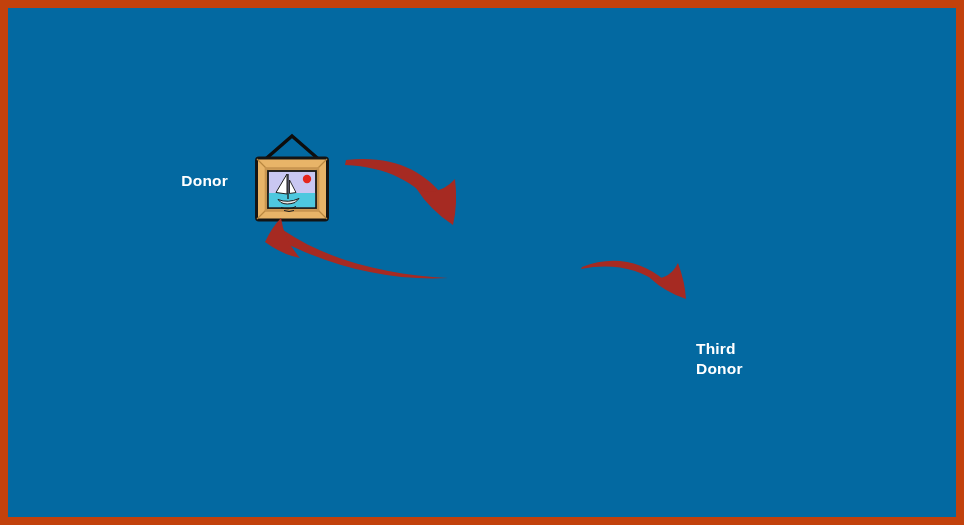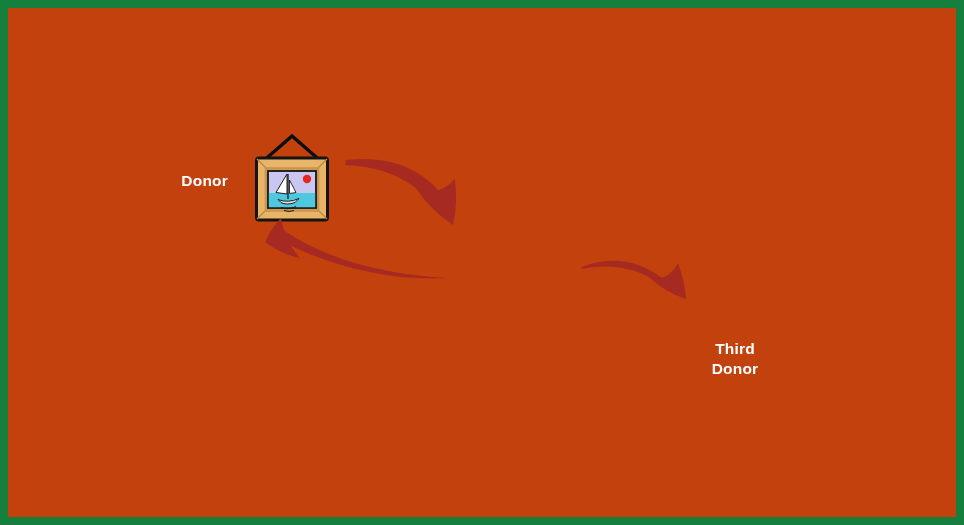--- a/index.html
+++ b/index.html
@@ -1,22 +1,22 @@
 <!DOCTYPE html>
 <html><head>
 <meta charset="utf-8">
 <style>
   html, body { margin: 0; padding: 0; background: #222; }
   .stage {
     position: relative;
     width: 964px;
     height: 525px;
     box-sizing: border-box;
-    background: #c2410c;
-    border: 8px solid #15803d;
+    background: #0369a1;
+    border: 8px solid #c2410c;
     overflow: hidden;
     font-family: "Liberation Sans", sans-serif;
   }
   .label {
     position: absolute;
     color: #FFFFFF;
     font-weight: 700;
     font-size: 15.5px;
     line-height: 19.5px;
     letter-spacing: 0.2px;
@@ -24,21 +24,21 @@
   #donor-label {
     left: 142px;
     top: 163px;
     width: 78px;
     text-align: right;
   }
   #third-party-label {
     left: 688px;
     top: 331px;
     width: 78px;
-    text-align: center;
+    text-align: left;
   }
   #picture-icon {
     position: absolute;
     left: 243px;
     top: 122px;
     width: 82px;
     height: 95px;
   }
   #arrow-layer {
     position: absolute;

